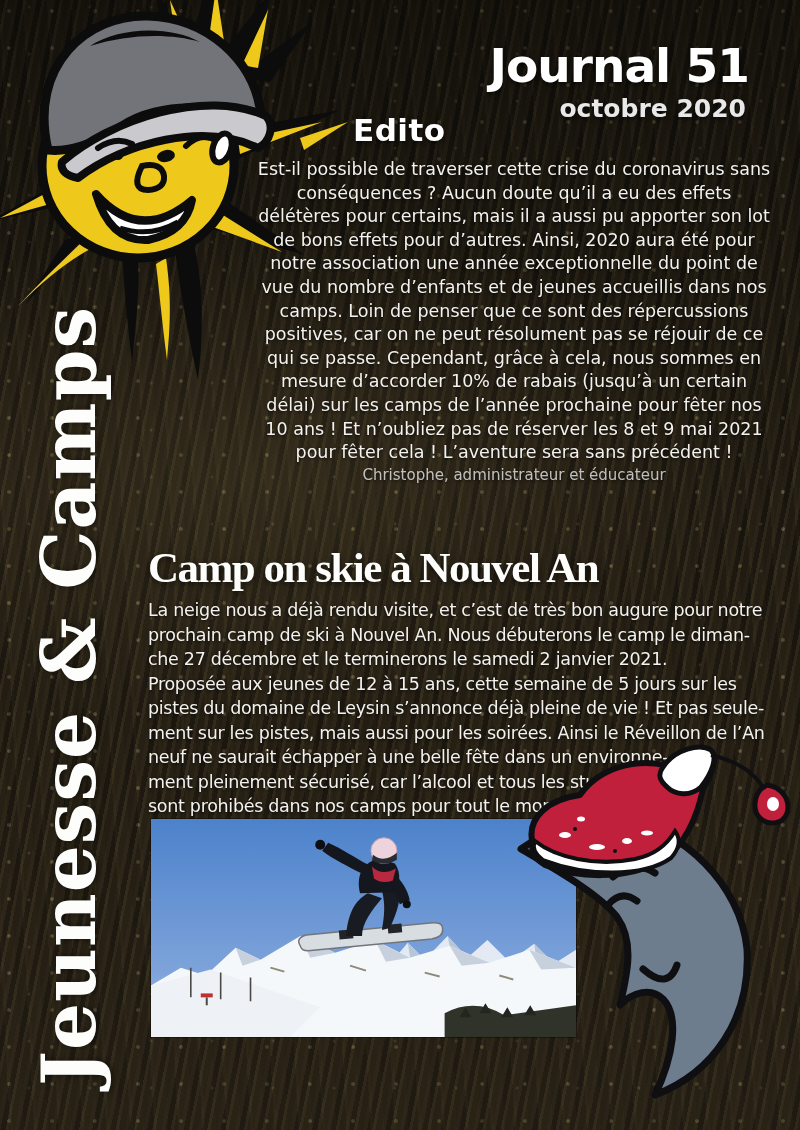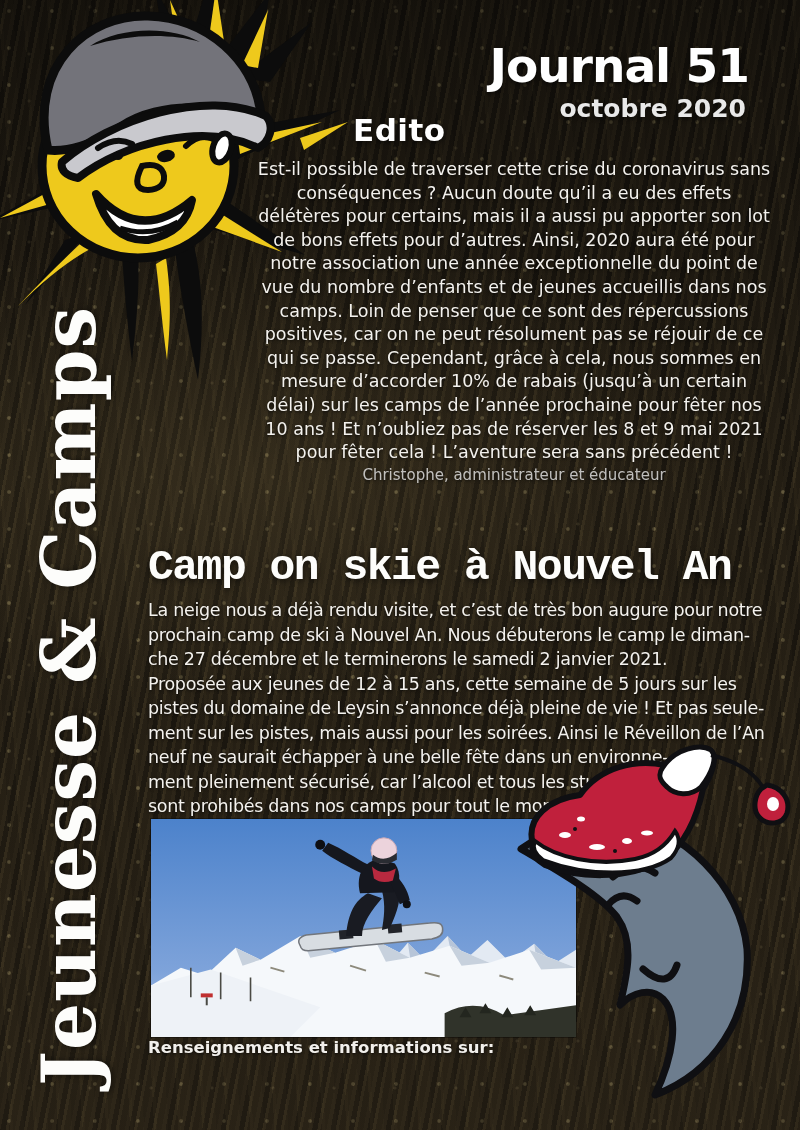--- a/index.html
+++ b/index.html
@@ -45,21 +45,21 @@
     font-size:17.5px;line-height:23.6px;text-align:center;white-space:pre-line;
     color:#f4f2ee;text-shadow:0 1px 3px rgba(0,0,0,.7);z-index:4;
   }
   .edito-signature{
     position:absolute;left:194px;top:466px;width:640px;
     font-size:15px;text-align:center;color:rgba(255,255,255,.72);
     text-shadow:0 1px 3px rgba(0,0,0,.7);z-index:4;
   }
   .article-heading{
     position:absolute;left:148px;top:543px;margin:0;
-    font-family:Liberation Mono, monospace;font-size:43px;font-weight:bold;letter-spacing:-1.5px;
+    font-family:Liberation Serif, serif;font-size:43px;font-weight:bold;letter-spacing:-1.5px;
     color:#fdfdfb;text-shadow:0 2px 6px rgba(0,0,0,.6);z-index:4;white-space:nowrap;
   }
   .article-body{
     position:absolute;left:148px;top:598px;width:655px;
     font-size:17.5px;letter-spacing:-.3px;line-height:24.5px;white-space:pre-line;
     color:#f4f2ee;text-shadow:0 1px 3px rgba(0,0,0,.7);z-index:2;
   }
   .photo{
     position:absolute;left:150px;top:818px;width:427px;height:220px;
     border:1px solid rgba(0,0,0,.35);box-sizing:border-box;z-index:4;
@@ -200,16 +200,15 @@
     <ellipse cx="76" cy="82" rx="4" ry="2.5" fill="#ffffff"></ellipse>
     <ellipse cx="142" cy="96" rx="6" ry="2.5" fill="#ffffff"></ellipse>
     <circle cx="70" cy="92" r="2" fill="#0f0f12"></circle>
     <circle cx="110" cy="114" r="2" fill="#0f0f12"></circle>
     <path d="M206,18 C235,25 252,38 260,54" stroke="#0f0f12" stroke-width="4" fill="none"></path>
     <path d="M262,48 C276,50 286,62 282,76 C278,88 262,89 254,80 C247,72 250,58 256,52 Z" fill="#c0203c" stroke="#0f0f12" stroke-width="5"></path>
     <ellipse cx="268" cy="67" rx="6" ry="7" fill="#ffffff"></ellipse>
   </svg>
 
   <div class="footer-info">
-    <div>Renseignements et informations sur:</div>
   </div>
 
 </div>
 
 </body></html>

